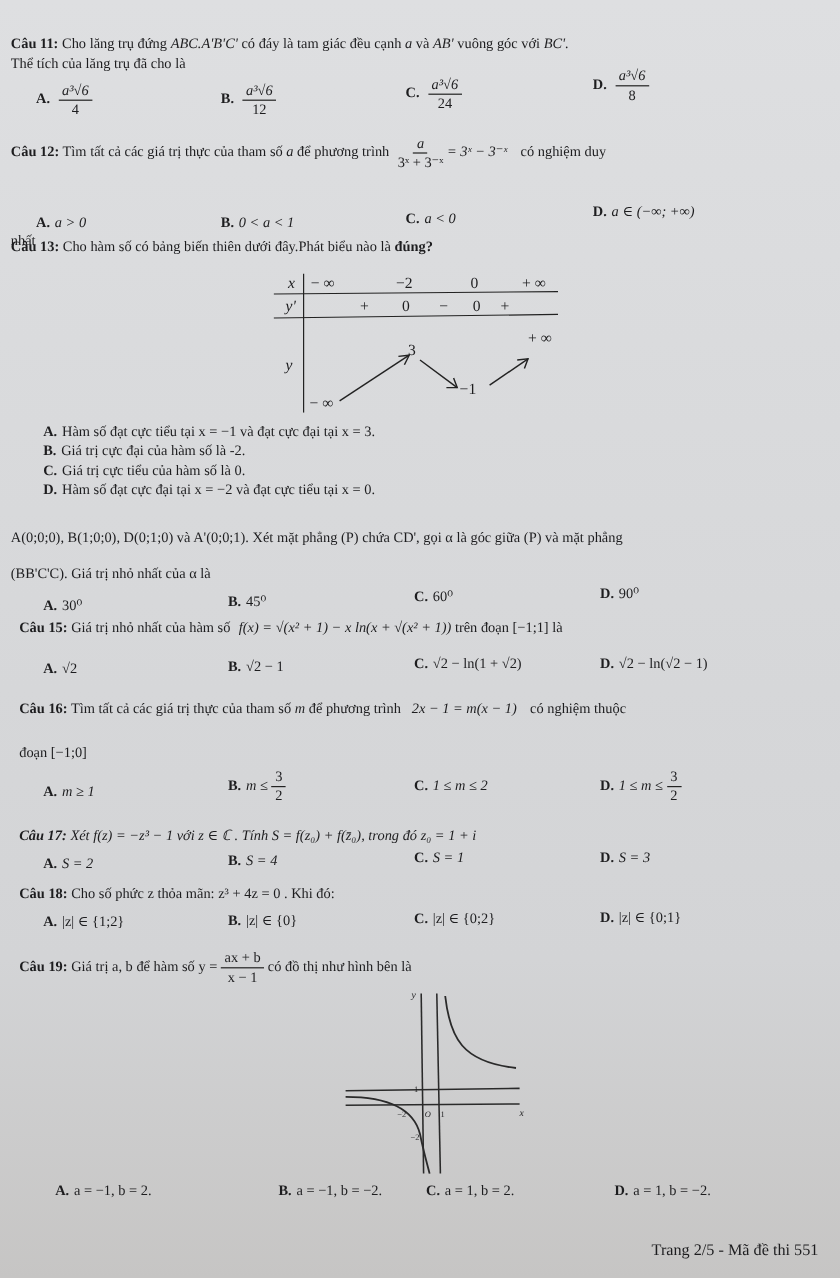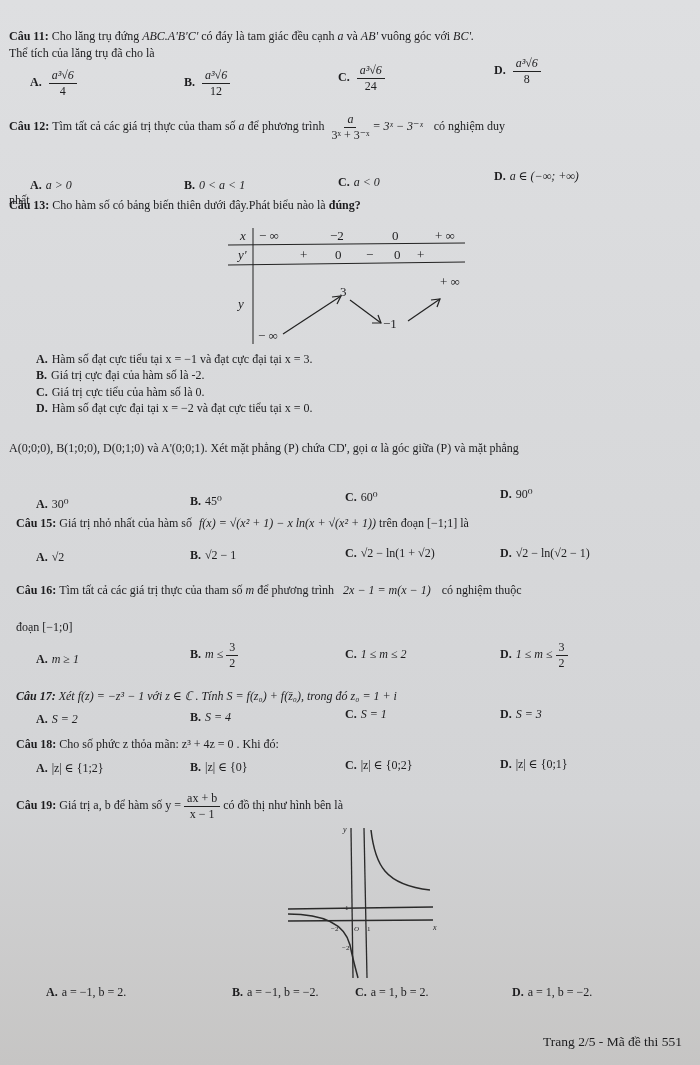--- a/index.html
+++ b/index.html
@@ -123,20 +123,21 @@
     <span class="t n" style="left:155px;top:88px;">−1</span>
     <span class="t n" style="left:212px;top:46px;">+ ∞</span>
   </div>
 
   <div class="abs" style="left:36px;top:351px;"><span class="opt-l">A.</span><span>Hàm số đạt cực tiểu tại  x = −1 và đạt cực đại tại  x = 3.</span></div>
   <div class="abs" style="left:36px;top:367px;"><span class="opt-l">B.</span><span>Giá trị cực đại của hàm số là -2.</span></div>
   <div class="abs" style="left:36px;top:384px;"><span class="opt-l">C.</span><span>Giá trị cực tiểu của hàm số là 0.</span></div>
   <div class="abs" style="left:36px;top:400px;"><span class="opt-l">D.</span><span>Hàm số đạt cực đại tại  x = −2 và đạt cực tiểu tại  x = 0.</span></div>
 
   <div class="abs" style="left:9px;top:440px;">A(0;0;0), B(1;0;0), D(0;1;0) và A'(0;0;1). Xét mặt phẳng (P) chứa CD', gọi α là góc giữa (P) và mặt phẳng</div>
+  <div class="abs" style="left:9px;top:470px;">(BB'C'C). Giá trị nhỏ nhất của α là</div>
   <div class="abs" style="left:36px;top:496px;"><span class="opt-l">A.</span><span>30⁰</span></div>
   <div class="abs" style="left:190px;top:493px;"><span class="opt-l">B.</span><span>45⁰</span></div>
   <div class="abs" style="left:345px;top:489px;"><span class="opt-l">C.</span><span>60⁰</span></div>
   <div class="abs" style="left:500px;top:486px;"><span class="opt-l">D.</span><span>90⁰</span></div>
 
   <div class="abs" style="left:16px;top:515px;">
     <span class="q-label">Câu 15:</span>
     <span>Giá trị nhỏ nhất của hàm số</span>
     <span class="i" style="margin-left:4px;">f(x) = √(x² + 1) − x ln(x + √(x² + 1))</span>
     <span>trên đoạn</span>

